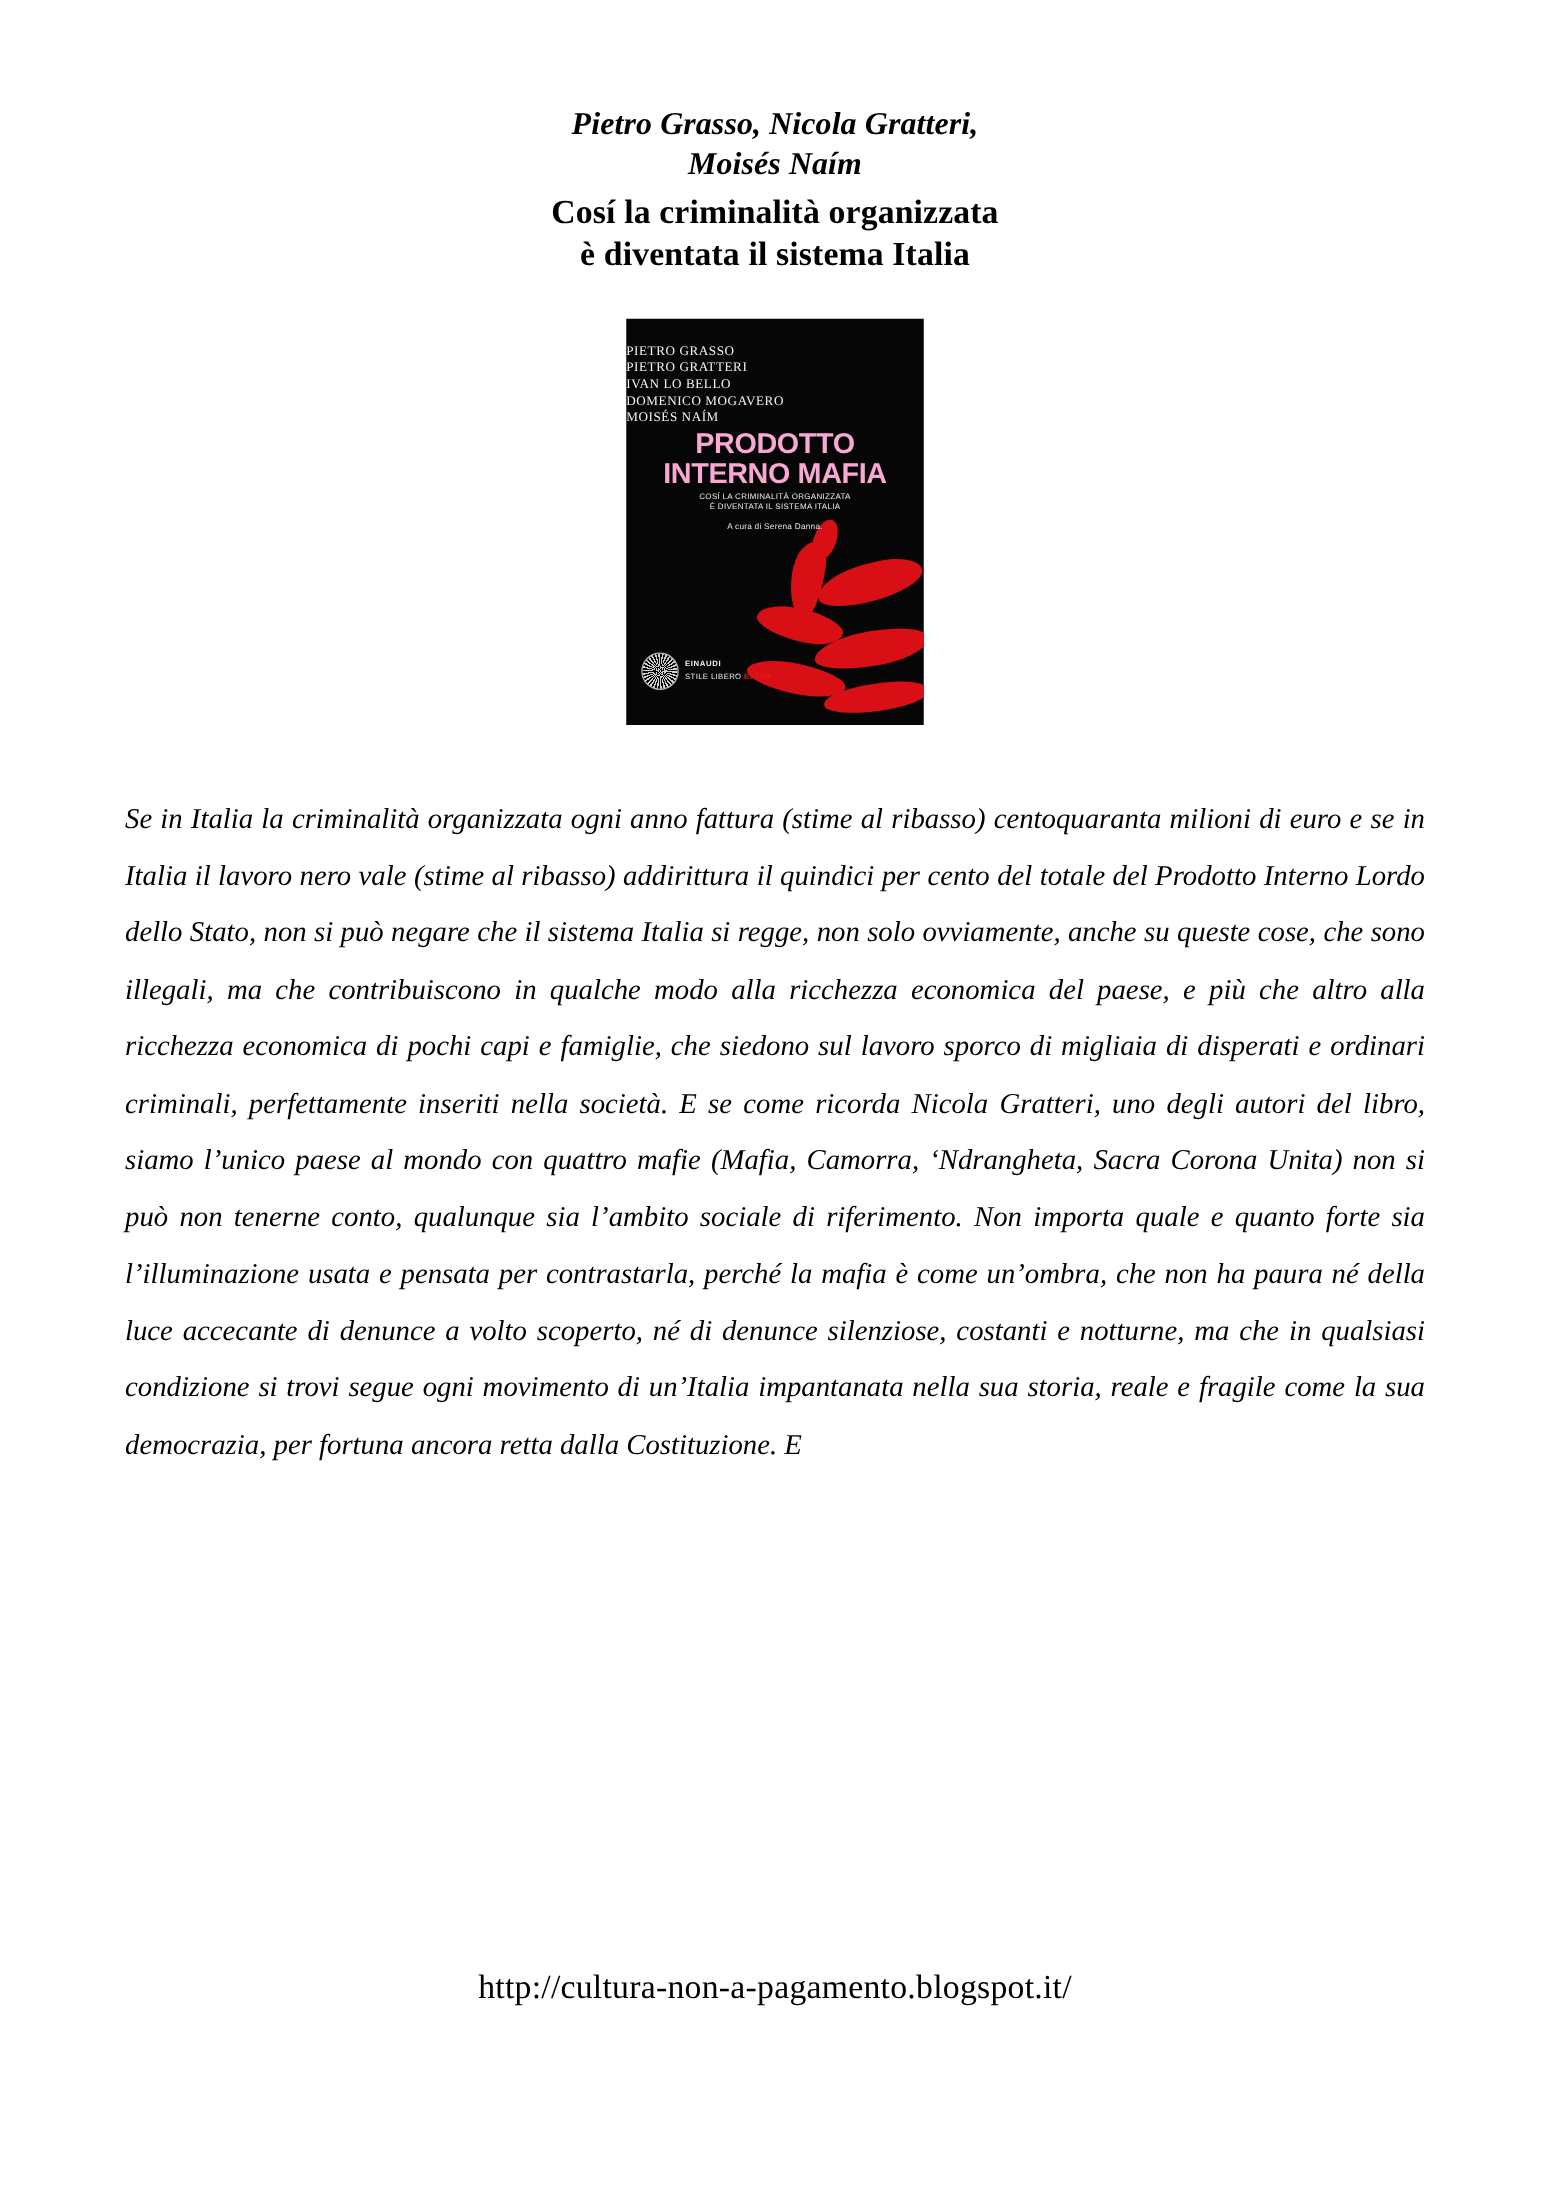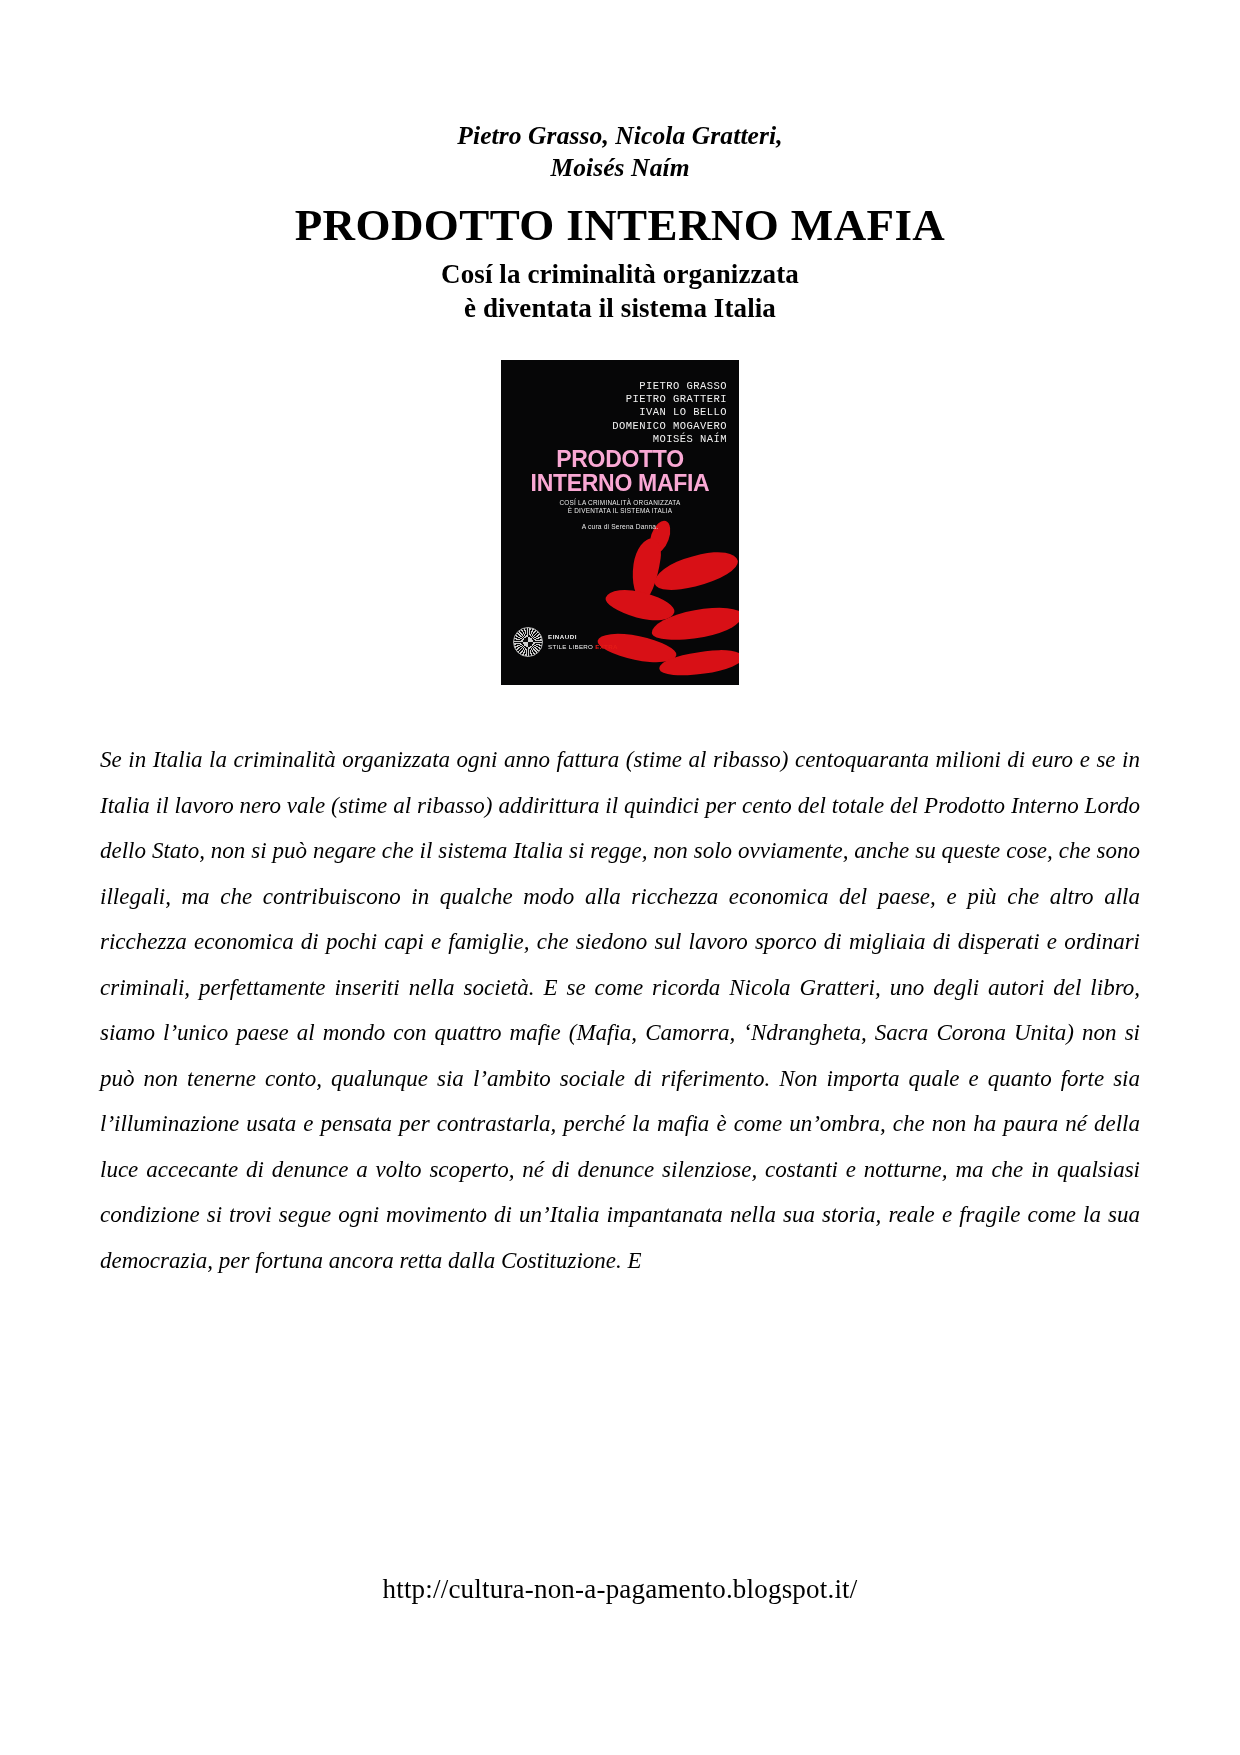--- a/index.html
+++ b/index.html
@@ -18,21 +18,21 @@
   .page {
     width: 1240px;
     height: 1755px;
     position: relative;
     box-sizing: border-box;
     padding: 0;
   }
 
   
   .header {
-    padding-top: 120px;
+    padding-top: 83px;
     text-align: center;
   }
   .authors-line {
     font-style: italic;
     font-weight: bold;
     font-size: 25.5px;
     line-height: 32px;
     letter-spacing: 0.1px;
   }
   .main-title {
@@ -60,23 +60,23 @@
     position: relative;
     width: 238px;
     height: 325px;
     background: #060607;
     overflow: hidden;
   }
   .cover-authors {
     position: absolute;
     top: 20px;
     left: 0;
-    right: 12px;
-    text-align: right;
-    font-family: Liberation Mono, monospace;
+    right: 0;
+    text-align: left;
+    font-family: Liberation Serif, serif;
     color: #f2f2f2;
     font-size: 10.5px;
     line-height: 13.2px;
     letter-spacing: 0.45px;
     z-index: 5;
   }
   .cover-title {
     position: absolute;
     top: 88px;
     left: 0;
@@ -225,21 +225,20 @@
   }
 </style>
 </head>
 <body>
 
 <div class="page">
 
   <div class="header">
     <div class="authors-line">Pietro Grasso, Nicola Gratteri,</div>
     <div class="authors-line">Moisés Naím</div>
-    <div class="main-title">PRODOTTO INTERNO MAFIA</div>
     <div class="subtitle-line first">Cosí la criminalità organizzata</div>
     <div class="subtitle-line">è diventata il sistema Italia</div>
   </div>
 
   <div class="cover-wrap">
     <div class="cover">
 
       <div class="ribbon r7"></div>
       <div class="ribbon r1"></div>
       <div class="ribbon r2"></div>

